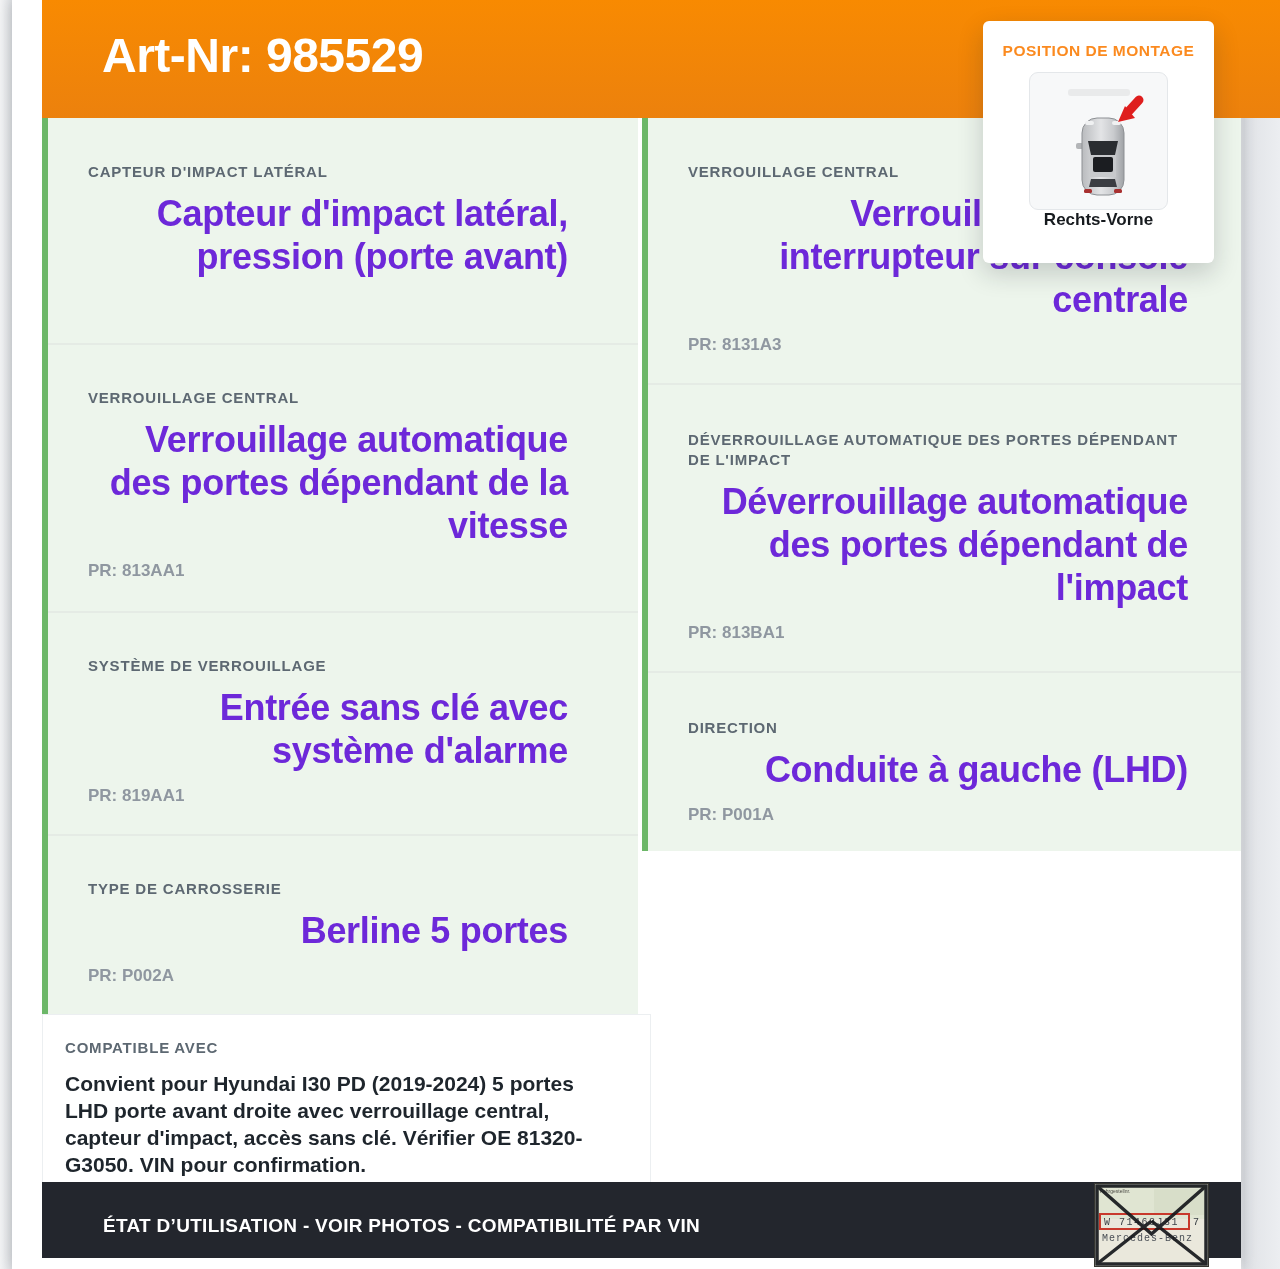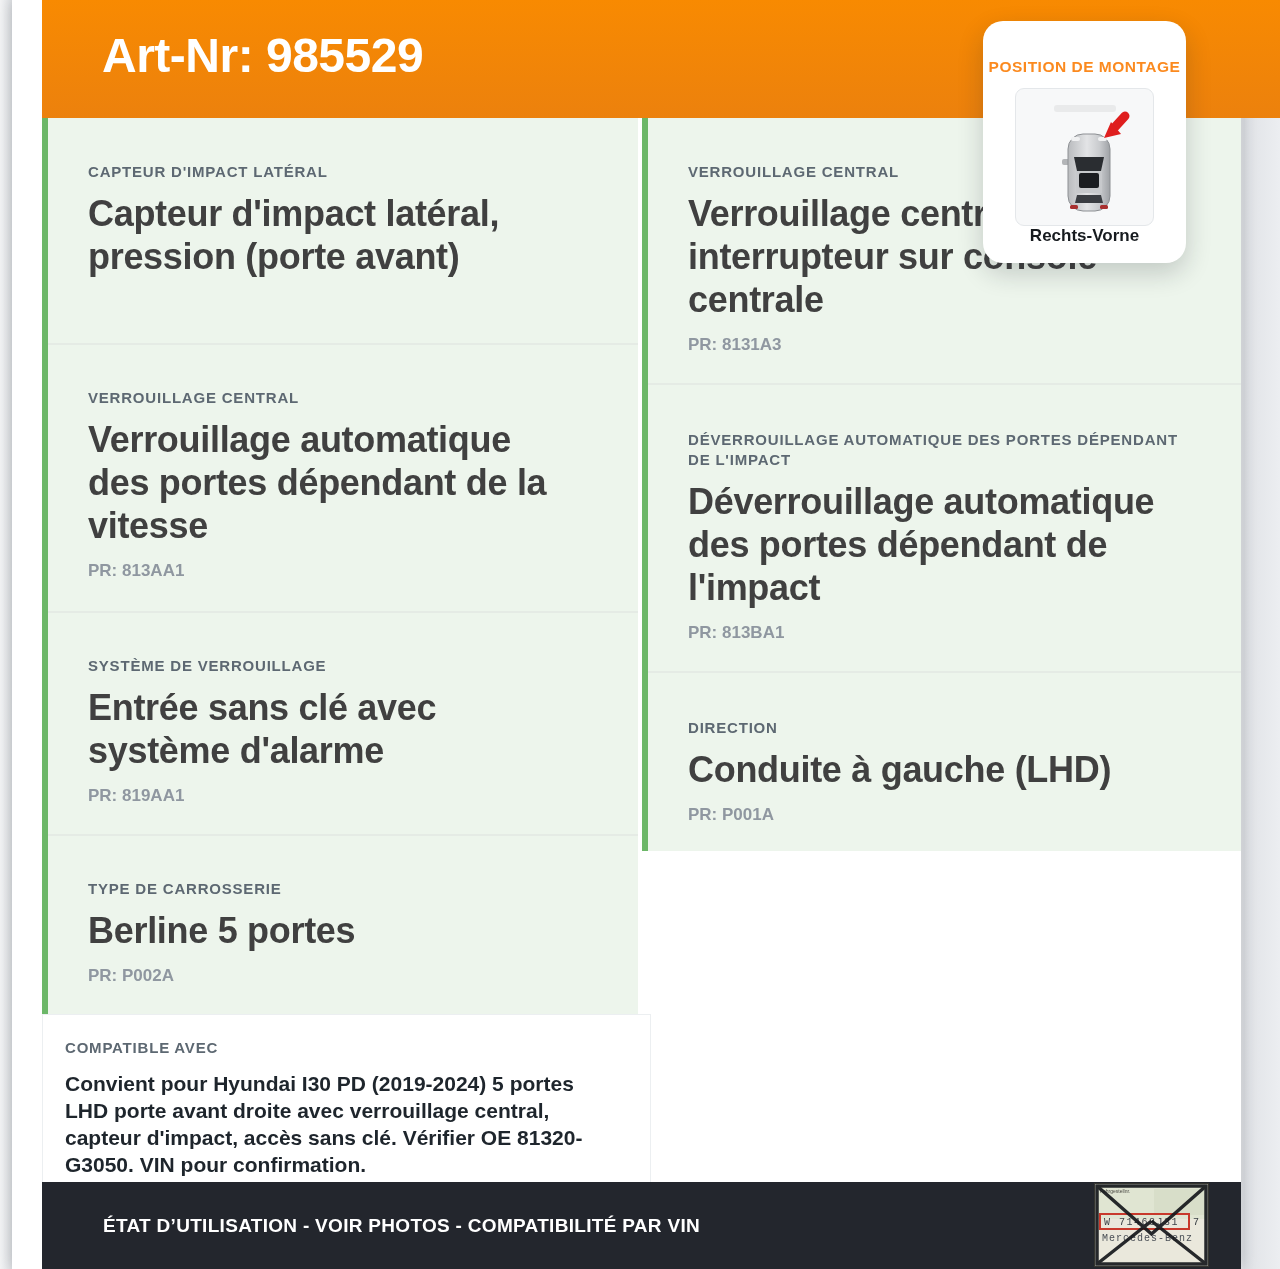--- a/index.html
+++ b/index.html
@@ -32,55 +32,55 @@
   .col-left  { left:30px;  width:596px; height:1027px; }
   .col-right { left:630px; width:599px; height:733px; }
   .divider { position:absolute; left:0; right:0; height:2px; background:#e5ebe5; }
   .card { position:absolute; left:0; right:0; padding:44px 0 0 40px; }
   .card-label {
     font-size:15px; line-height:20px; font-weight:700;
     color:#5d6872; letter-spacing:.8px;
   }
   .card-title {
     margin-top:10px; font-size:36px; line-height:43px; font-weight:700;
-    color:#404040; letter-spacing:-0.3px;
+    color:#6d28d9; letter-spacing:-0.3px;text-align:right;
   }
   .t-left  { max-width:480px; }
   .t-right { max-width:500px; }
   .card-pr { margin-top:14px; font-size:17px; font-weight:600; color:#8f97a0; }
   .lbl-right { max-width:500px; }
   
   .compat {
     position:absolute; left:30px; top:1014px; width:609px; height:168px;
     background:#ffffff; border:1px solid #eceff1; border-bottom:none;
     padding:23px 0 0 22px;
   }
   .compat-text {
     margin-top:12px; max-width:552px;
     font-size:21px; line-height:27px; font-weight:700; color:#1e252c;
   }
   
   .pos-card {
-    position:absolute; left:971px; top:21px; width:203px; height:242px;
-    background:#ffffff; border-radius:20px; z-index:6;
+    position:absolute; left:971px; top:21px; width:231px; height:242px;
+    background:#ffffff; border-radius:6px; z-index:6;
     box-shadow:0 10px 26px rgba(25,32,40,.20);
-    text-align:center; padding-top:37px;
+    text-align:center; padding-top:21px;
   }
   .pos-title {
     font-size:15.5px; font-weight:700; letter-spacing:.5px; color:#fb8a1f;
   }
   .pos-imgbox {
     width:139px; height:138px; margin:12px auto 0;
     background:#f7f8f9; border:1px solid #e4e7ea; border-radius:9px;
     position:relative;
   }
   .pos-caption { margin-top:0; font-size:17px; font-weight:700; color:#171b1f; }
   
   .footer {
-    position:absolute; left:30px; top:1182px; width:1199px; height:87px;
+    position:absolute; left:30px; top:1182px; width:1199px; height:76px;
     background:#23262d;
   }
   .footer-text {
     position:absolute; left:61px; top:0; height:87px;
     display:flex; align-items:center;
     font-size:19px; font-weight:700; letter-spacing:.3px; color:#ffffff;
   }
   .stamp { position:absolute; right:32px; top:1px; width:115px; height:84px; }
 </style>
 </head>

